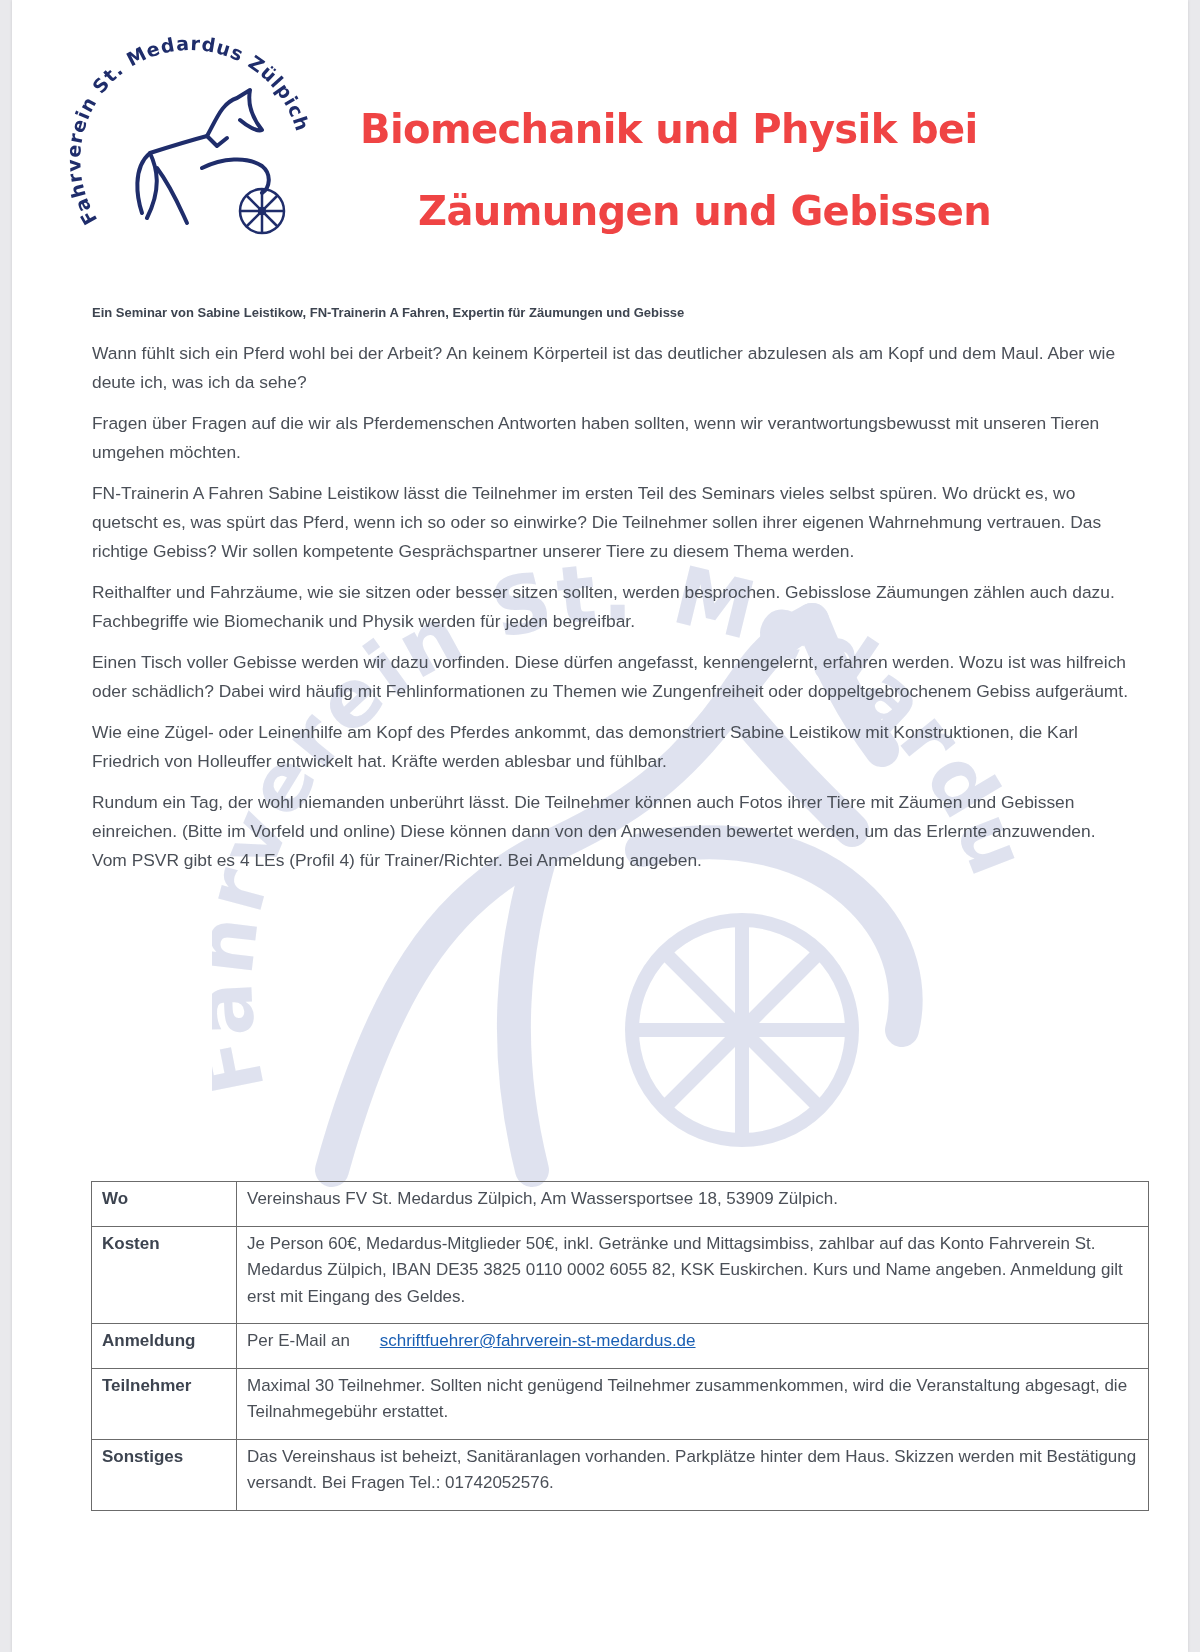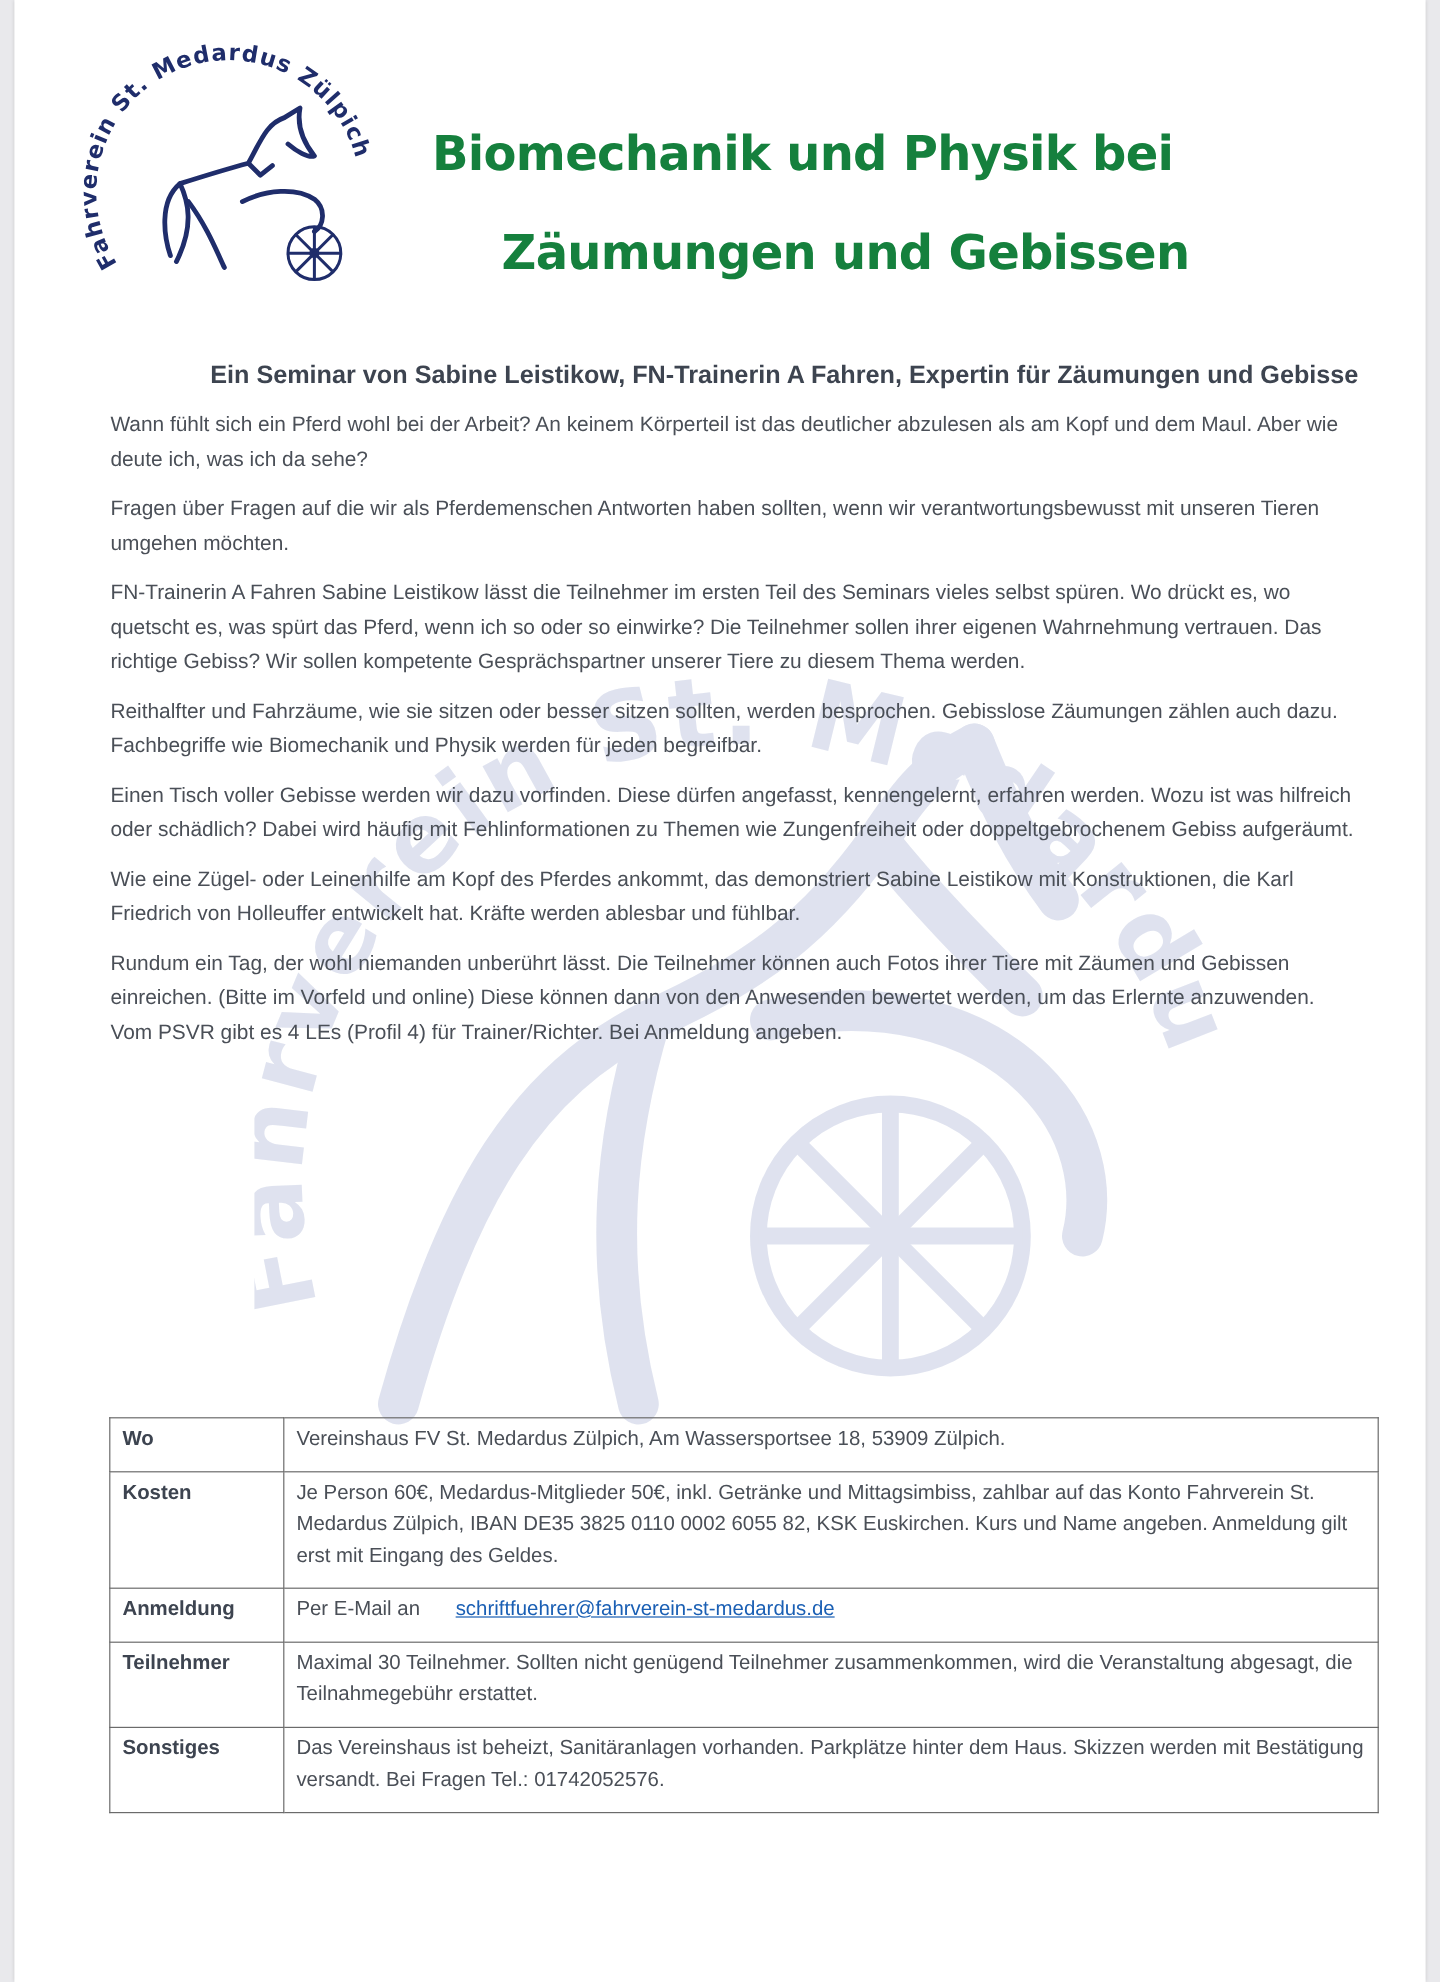--- a/index.html
+++ b/index.html
@@ -35,21 +35,21 @@
       width: 260px;
       height: 210px;
     }
     .title {
       position: absolute;
       left: 320px;
       top: 88px;
       width: 680px;
       font-family: "DejaVu Sans", sans-serif;
       font-weight: bold;
-      color: #15803d;
+      color: #ef4444;
       font-size: 40px;
       line-height: 82px;
       letter-spacing: -0.6px;
     }
     .title .line1 { display: block; padding-left: 28px; }
     .title .line2 { display: block; padding-left: 86px; }
 
     .content {
       position: absolute;
       left: 80px;
@@ -57,22 +57,21 @@
       width: 1040px;
       font-family: "Liberation Sans", sans-serif;
       color: #4a4f57;
       font-size: 17.4px;
       line-height: 29px;
     }
     .subtitle {
       font-weight: bold;
       color: #3d4450;
       margin: 0 0 10px 0;
-      font-size: 21px;
-      text-align: right;
+      font-size: 13px;
     }
     .content p { margin: 0 0 12px 0; }
     .content ul {
       margin: 2px 0 12px 0;
       padding-left: 72px;
       list-style: none;
     }
     .content ul li {
       position: relative;
       line-height: 29px;

